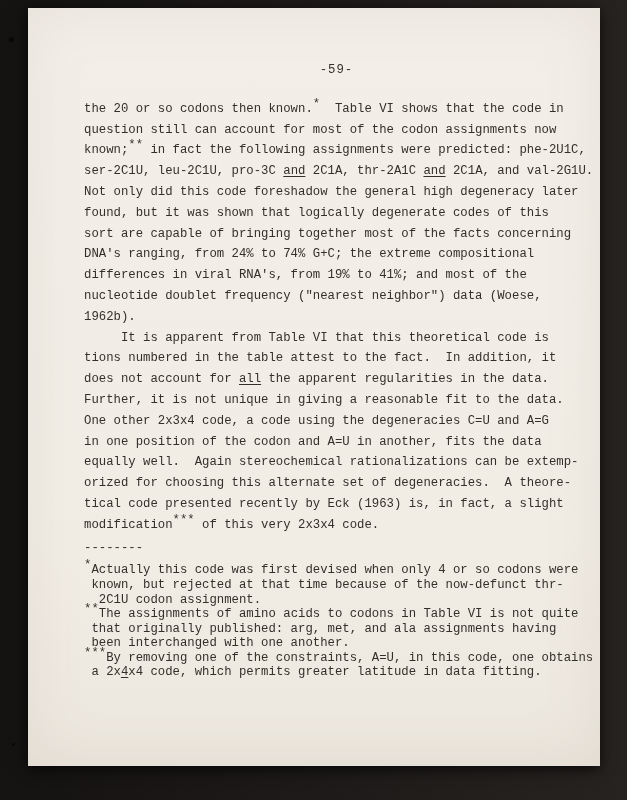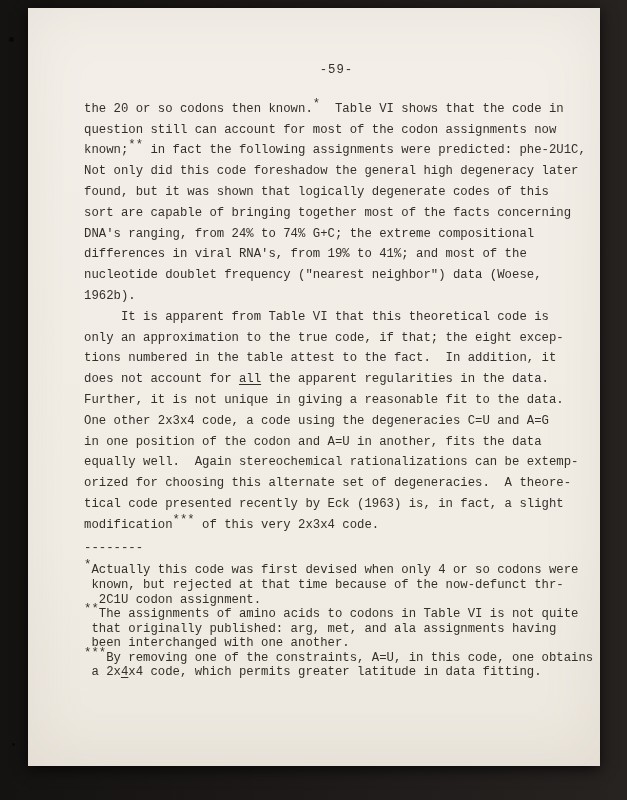--- a/index.html
+++ b/index.html
@@ -60,31 +60,31 @@
   <div class="speck s3"></div>
   <div class="speck s4"></div>
 
   <div class="paper">
     <div class="page-number">-59-</div>
     <div class="doc-body" id="doc-body">
         <div class="block paragraph">
           <div class="line"><span>the 20 or so codons then known.</span><span class="sup">*</span><span>  Table VI shows that the code in</span></div>
           <div class="line"><span>question still can account for most of the codon assignments now</span></div>
           <div class="line"><span>known;</span><span class="sup">**</span><span> in fact the following assignments were predicted: phe-2U1C,</span></div>
+          <div class="line"><span>ser-2C1U, leu-2C1U, pro-3C </span><span class="ul">and</span><span> 2C1A, thr-2A1C </span><span class="ul">and</span><span> 2C1A, and val-2G1U.</span></div>
           <div class="line"><span>Not only did this code foreshadow the general high degeneracy later</span></div>
           <div class="line"><span>found, but it was shown that logically degenerate codes of this</span></div>
           <div class="line"><span>sort are capable of bringing together most of the facts concerning</span></div>
           <div class="line"><span>DNA's ranging, from 24% to 74% G+C; the extreme compositional</span></div>
           <div class="line"><span>differences in viral RNA's, from 19% to 41%; and most of the</span></div>
           <div class="line"><span>nucleotide doublet frequency ("nearest neighbor") data (Woese,</span></div>
           <div class="line"><span>1962b).</span></div>
         </div>
         <div class="block paragraph">
           <div class="line"><span>     It is apparent from Table VI that this theoretical code is</span></div>
-          <div class="line"><span>only an approximation to the true code, if that; the eight excep-</span></div>
           <div class="line"><span>tions numbered in the table attest to the fact.  In addition, it</span></div>
           <div class="line"><span>does not account for </span><span class="ul">all</span><span> the apparent regularities in the data.</span></div>
           <div class="line"><span>Further, it is not unique in giving a reasonable fit to the data.</span></div>
           <div class="line"><span>One other 2x3x4 code, a code using the degeneracies C=U and A=G</span></div>
           <div class="line"><span>in one position of the codon and A=U in another, fits the data</span></div>
           <div class="line"><span>equally well.  Again stereochemical rationalizations can be extemp-</span></div>
           <div class="line"><span>orized for choosing this alternate set of degeneracies.  A theore-</span></div>
           <div class="line"><span>tical code presented recently by Eck (1963) is, in fact, a slight</span></div>
           <div class="line"><span>modification</span><span class="sup">***</span><span> of this very 2x3x4 code.</span></div>
         </div>

